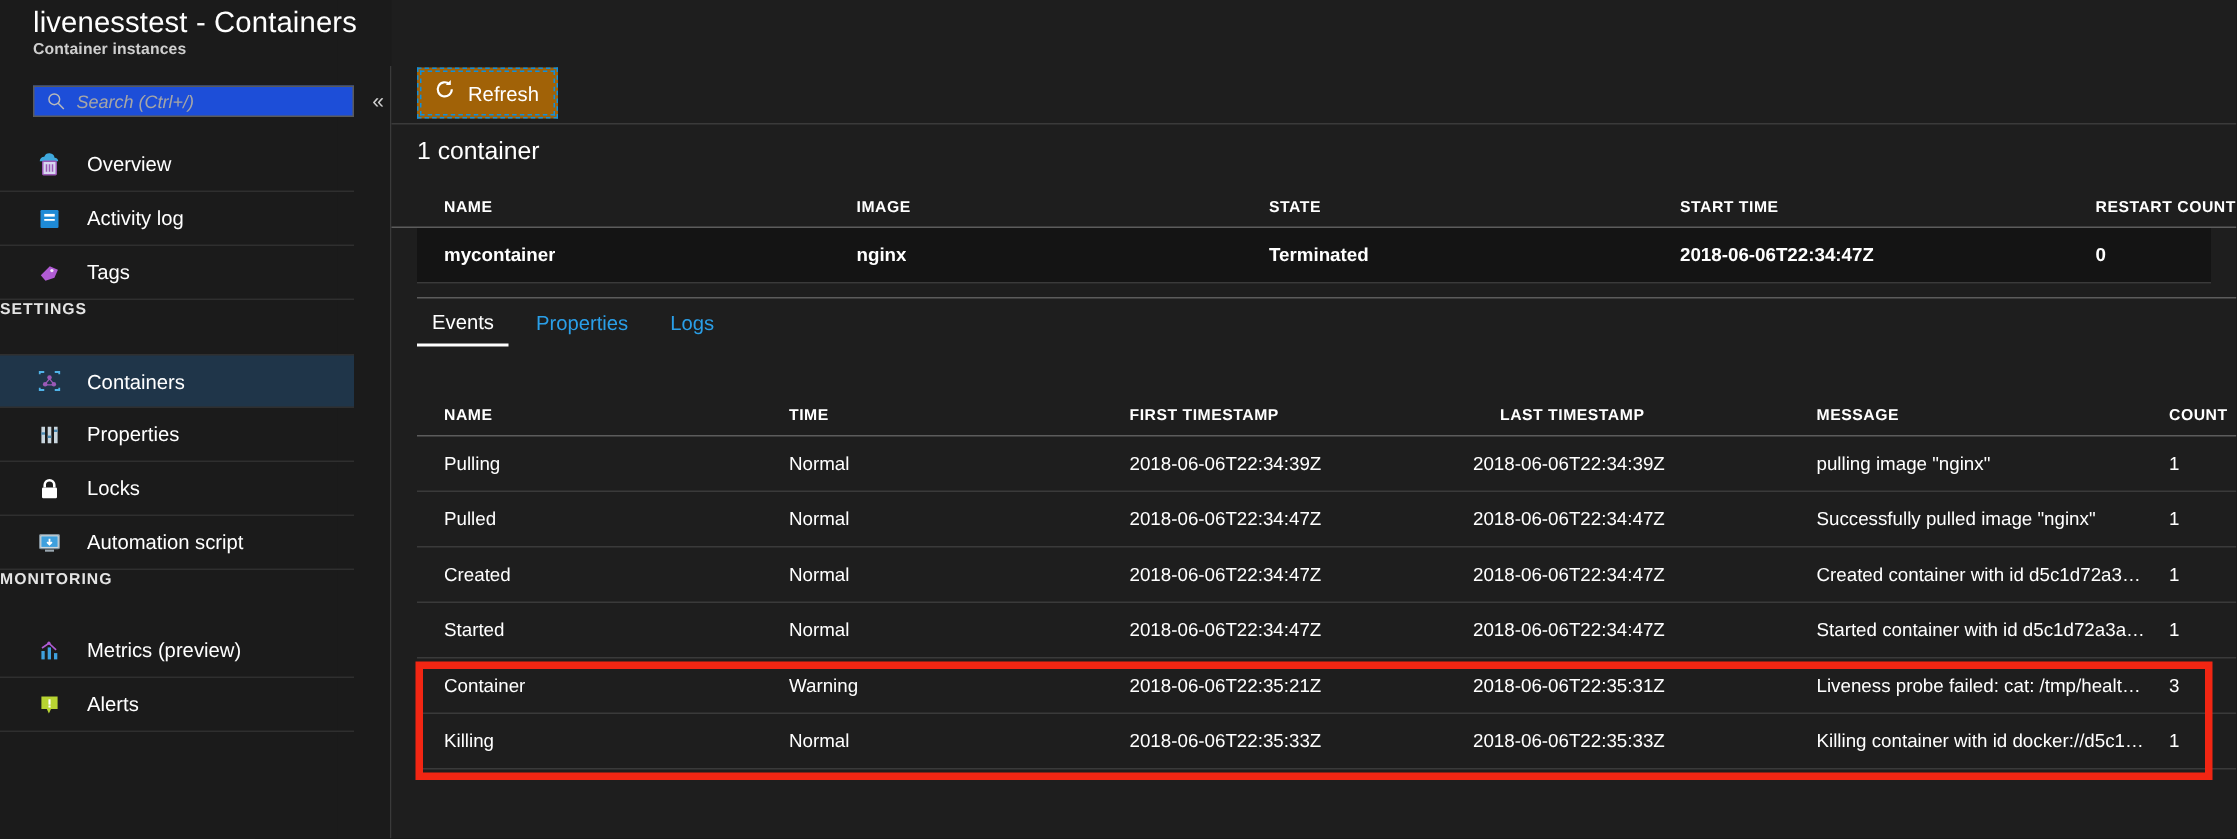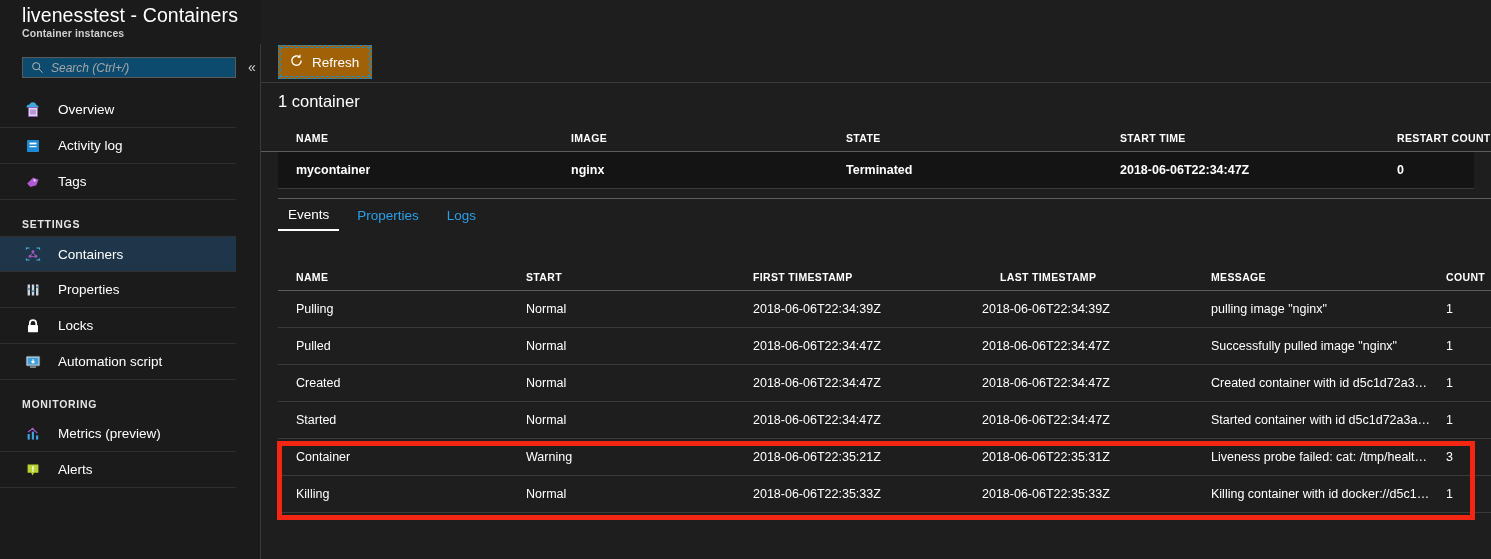--- a/index.html
+++ b/index.html
@@ -52,21 +52,21 @@
     font-weight: 700;
     color: #cfcfcf;
     letter-spacing: 0.1px;
     white-space: nowrap;
   }
   #search-wrap {
     position: absolute;
     left: 22px; top: 57px;
     width: 214px; height: 21px;
     border: 1px solid #5a5a5a;
-    background: #0c4a6e;
+    background: #1d4ed8;
     box-sizing: border-box;
     display: flex;
     align-items: center;
   }
   #search-icon {
     width: 20px;
     display: flex;
     justify-content: center;
     align-items: center;
     flex: 0 0 auto;
@@ -128,22 +128,20 @@
     justify-content: center;
   }
   .nav-item .nav-label {
     font-size: 13.5px;
     color: #ffffff;
     white-space: nowrap;
   }
   .nav-section {
     height: 36px;
     display: flex;
-    align-items: flex-end;
-    padding-left: 22px;
     padding-bottom: 6px;
     box-sizing: border-box;
   }
   .nav-section span {
     font-size: 10.5px;
     font-weight: 700;
     letter-spacing: 0.7px;
     color: #e4e4e4;
   }
 
@@ -476,21 +474,21 @@
 
     <div id="tabs">
       <div class="tab active">Events</div>
       <div class="tab link">Properties</div>
       <div class="tab link">Logs</div>
     </div>
 
     <div class="grid" id="events-grid">
       <div class="grid-head">
         <div class="cell e0">NAME</div>
-        <div class="cell e1">START</div>
+        <div class="cell e1">TIME</div>
         <div class="cell e2">FIRST TIMESTAMP</div>
         <div class="cell e3">LAST TIMESTAMP</div>
         <div class="cell e4">MESSAGE</div>
         <div class="cell e5">COUNT</div>
       </div>
 
       <div class="grid-row">
         <div class="cell e0">Pulling</div>
         <div class="cell e1">Normal</div>
         <div class="cell e2">2018-06-06T22:34:39Z</div>

